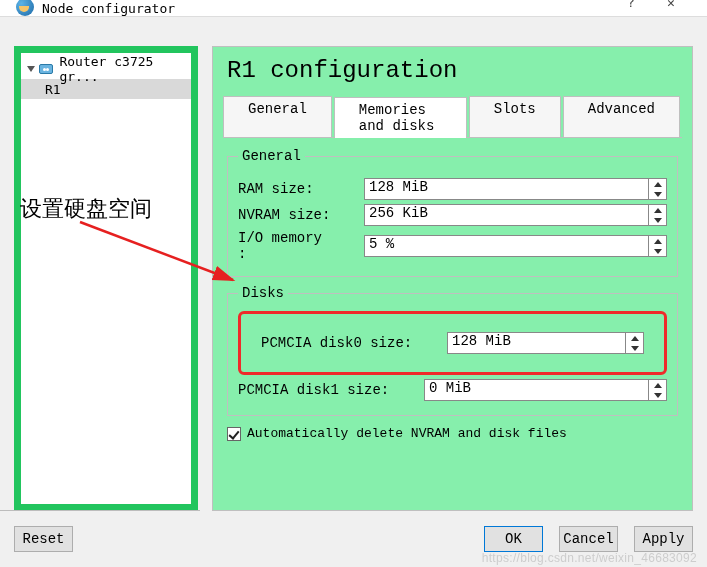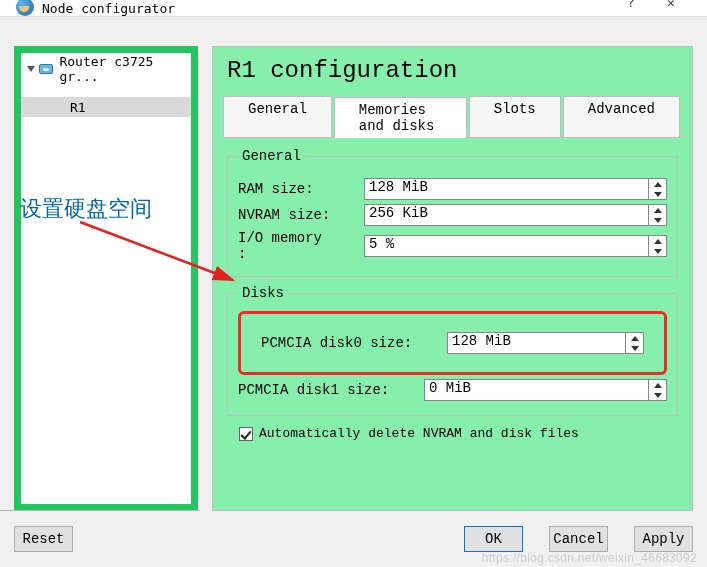--- a/index.html
+++ b/index.html
@@ -47,21 +47,21 @@
   .arrow-down {
     width:0;height:0;border-left:4px solid transparent;border-right:4px solid transparent;border-top:6px solid #555;
     margin-right:4px;
   }
   .router-icon {
     width:16px;height:10px;background:#6ab4e0;border-radius:2px;border:1px solid #2a7aa8;margin-right:6px;
     position:relative;
   }
   .router-icon::before{content:"";position:absolute;left:3px;top:3px;width:3px;height:3px;background:#fff;border-radius:50%;}
   .router-icon::after{content:"";position:absolute;right:3px;top:3px;width:3px;height:3px;background:#fff;border-radius:50%;}
-  .sel { background:#d9d9d9; padding-left:49px;margin-top:18px; }
+  .sel { background:#d9d9d9; padding-left:24px; }
   .panel {
     flex:1;
     border:1px solid #bfbfbf;
     background:#86efac;
     margin-left:14px;
     padding:10px 14px;
     font-family: "NSimSun","Courier New",monospace;
   }
   .heading { font-size: 24px; font-family: "NSimSun","Courier New",monospace; margin:0 0 12px 0; }
   .tabs { display:flex; border-bottom:1px solid #bfbfbf; margin:4px -4px 10px -4px;}
@@ -77,37 +77,37 @@
     position:relative; font-family:"NSimSun","Courier New",monospace; font-size:14px;
   }
   .spin span.val { flex:1; padding:0 4px; }
   .spinbtns { width:18px; height:100%; border-left:1px solid #888; display:flex; flex-direction:column;}
   .spinbtns div { flex:1; display:flex; align-items:center; justify-content:center; }
   .spinbtns .up::before{content:"";width:0;height:0;border-left:4px solid transparent;border-right:4px solid transparent;border-bottom:5px solid #333;}
   .spinbtns .dn::before{content:"";width:0;height:0;border-left:4px solid transparent;border-right:4px solid transparent;border-top:5px solid #333;}
   .disks-hi {
     border:3px solid #ef2a2a; border-radius:6px; padding:2px 4px;
   }
-  .chk { display:flex; align-items:center; margin:10px 0 0 12px; }
+  .chk { display:flex; align-items:center; margin:10px 0 0 0; }
   .chk .box{width:14px;height:14px;border:1px solid #666;background:#fff;display:flex;align-items:center;justify-content:center;margin-right:6px;}
   .chk .box::after{content:"";width:8px;height:4px;border-left:2px solid #222;border-bottom:2px solid #222;transform:rotate(-50deg);}
   .footer{
     position:absolute; left:0; right:0; bottom:10px; height:36px;
     display:flex; align-items:center; padding:0 14px;
   }
   .btn{
     width:59px;height:26px;border:1px solid #adadad;background:#e1e1e1;display:flex;align-items:center;justify-content:center;
     font-family:"NSimSun","Courier New",monospace; font-size:14px;
   }
   .btn.primary{border:1.5px solid #0078d7;}
   .gap{flex:1;}
-  .footer .btn + .btn { margin-left:26px; }
+  .footer .btn + .btn { margin-left:16px; }
   
   .annot-text{
-    position:absolute; left:20px; top:194px; color:#0369a1; font-size:22px; font-family:"Microsoft YaHei","SimHei",sans-serif;
+    position:absolute; left:20px; top:194px; color:#000000; font-size:22px; font-family:"Microsoft YaHei","SimHei",sans-serif;
   }
   svg.arrow-ann{position:absolute;left:0;top:0;pointer-events:none;}
   .watermark{
     position:absolute; right:10px; bottom:2px; color:rgba(140,140,140,0.35);
     font-family:Arial,sans-serif; font-size:12px; letter-spacing:0.3px;
   }
   
   .divider-top{position:absolute;left:0;top:510px;width:200px;height:1px;background:#bcbcbc;}
 </style>
 </head>

